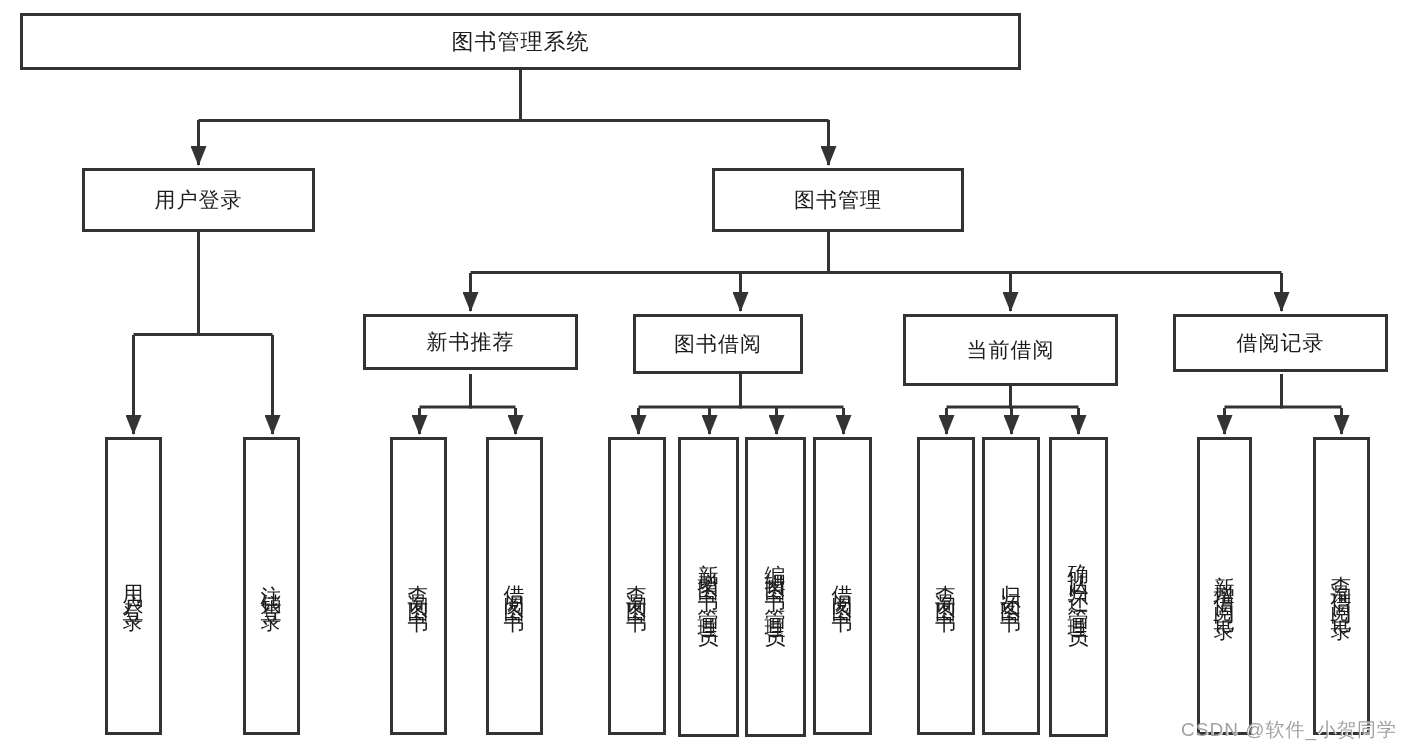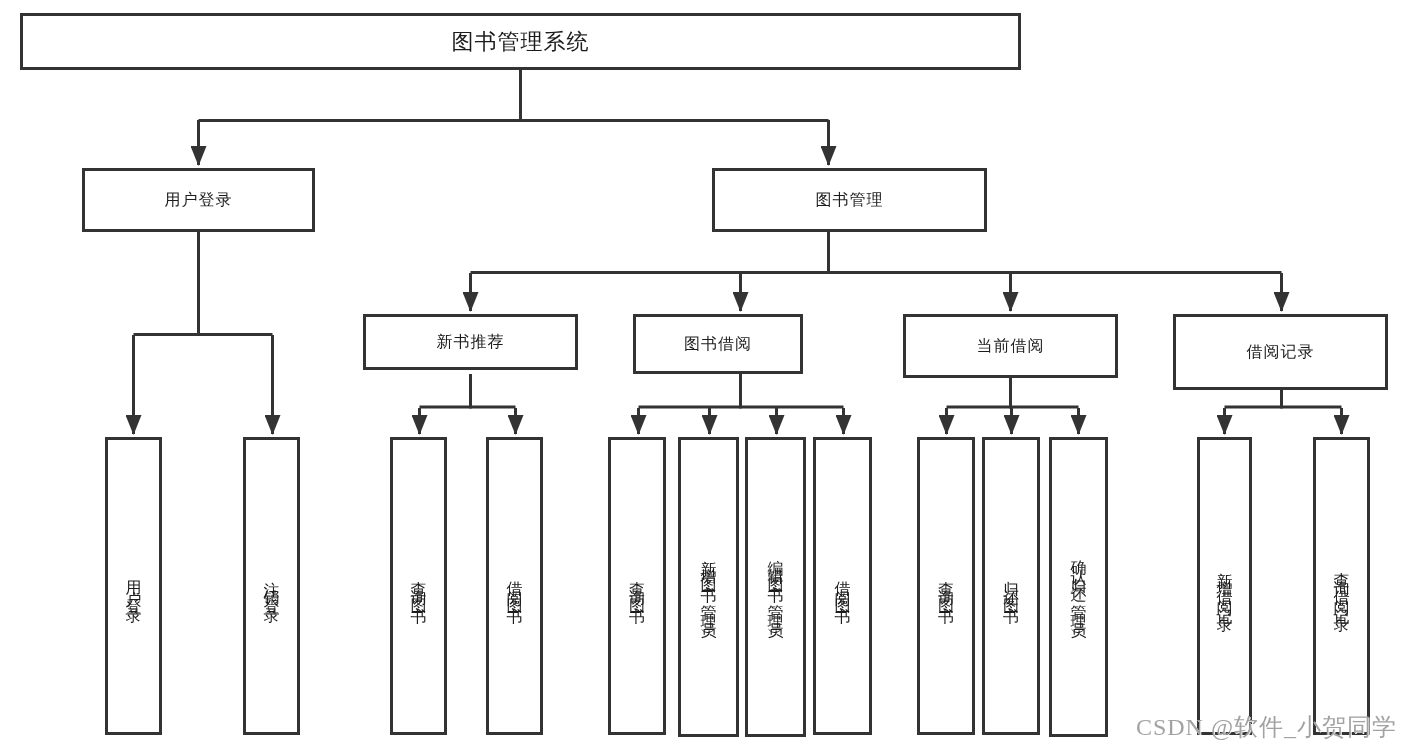--- a/index.html
+++ b/index.html
@@ -6,54 +6,54 @@
     --line-color:#333333;
     --text-color:#1c1c1c;
     --watermark-color:#a2a2a2;
     --bg-color:#ffffff;
   }
   html,body{margin:0;padding:0;background:var(--bg-color);}
   .canvas{
     position:relative;
     width:1405px;height:747px;
     background:var(--bg-color);
-    font-family:Liberation Serif, serif;
+    font-family:Liberation Sans, sans-serif;
     color:var(--text-color);
     overflow:hidden;
   }
   .connector-layer{
     position:absolute;left:0;top:0;width:1405px;height:747px;
     pointer-events:none;z-index:1;
   }
   .node{
     position:absolute;
     box-sizing:border-box;
     border:3px solid var(--line-color);
     background:#ffffff;
     display:flex;align-items:center;justify-content:center;
     z-index:2;
   }
   .node-label{
-    font-size:16px;
+    font-size:21px;
     letter-spacing:1px;
     white-space:nowrap;
     color:var(--text-color);
   }
   .node-root .node-label{font-size:22px;}
   .leaf .node-label{
     writing-mode:vertical-rl;
     text-orientation:mixed;
     letter-spacing:9px;
     line-height:1;
     white-space:normal;
   }
   .watermark{
     position:absolute;
     right:8px;bottom:4px;
-    font-size:24px;
+    font-size:19px;
     color:var(--watermark-color);
     letter-spacing:1px;
     z-index:3;
     text-shadow:1px 1px 0 rgba(255,255,255,0.9);
   }
 </style>
 </head>
 <body>
 
 <div class="canvas">
@@ -108,34 +108,34 @@
     </g>
   </svg>
 
   <div class="node node-root" style="left:20px;top:13px;width:1001px;height:57px;">
     <span class="node-label">图书管理系统</span>
   </div>
 
   <div class="node" style="left:82px;top:168px;width:233px;height:64px;">
     <span class="node-label">用户登录</span>
   </div>
-  <div class="node" style="left:712px;top:168px;width:275px;height:64px;">
+  <div class="node" style="left:712px;top:168px;width:252px;height:64px;">
     <span class="node-label">图书管理</span>
   </div>
 
   <div class="node" style="left:363px;top:314px;width:215px;height:56px;">
     <span class="node-label">新书推荐</span>
   </div>
   <div class="node" style="left:633px;top:314px;width:170px;height:60px;">
     <span class="node-label">图书借阅</span>
   </div>
-  <div class="node" style="left:903px;top:314px;width:215px;height:64px;">
+  <div class="node" style="left:903px;top:314px;width:215px;height:72px;">
     <span class="node-label">当前借阅</span>
   </div>
-  <div class="node" style="left:1173px;top:314px;width:215px;height:76px;">
+  <div class="node" style="left:1173px;top:314px;width:215px;height:58px;">
     <span class="node-label">借阅记录</span>
   </div>
 
   <div class="node leaf" style="left:105px;top:437px;width:57px;height:298px;">
     <span class="node-label">用户登录</span>
   </div>
   <div class="node leaf" style="left:243px;top:437px;width:57px;height:298px;">
     <span class="node-label">注销登录</span>
   </div>
   <div class="node leaf" style="left:390px;top:437px;width:57px;height:298px;">

